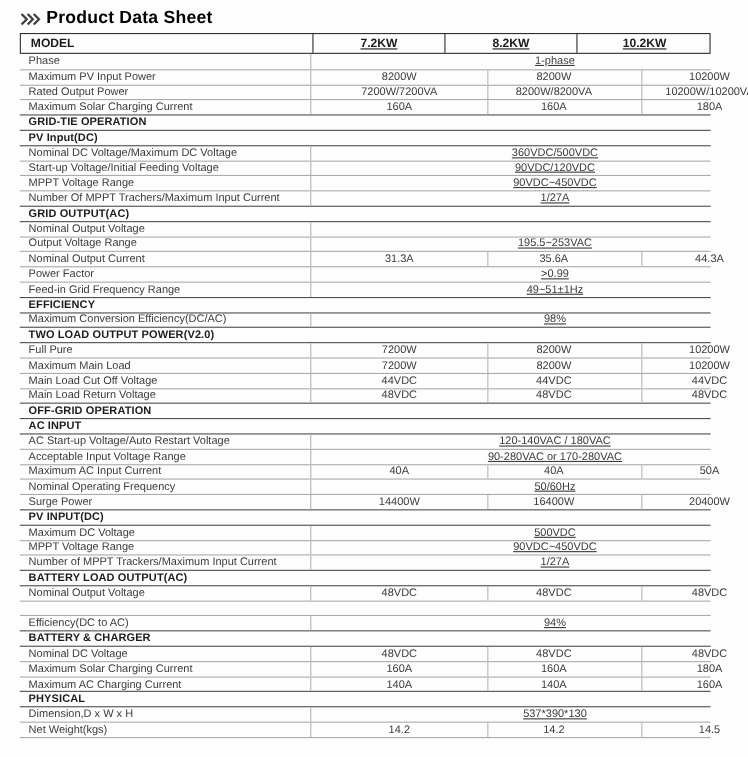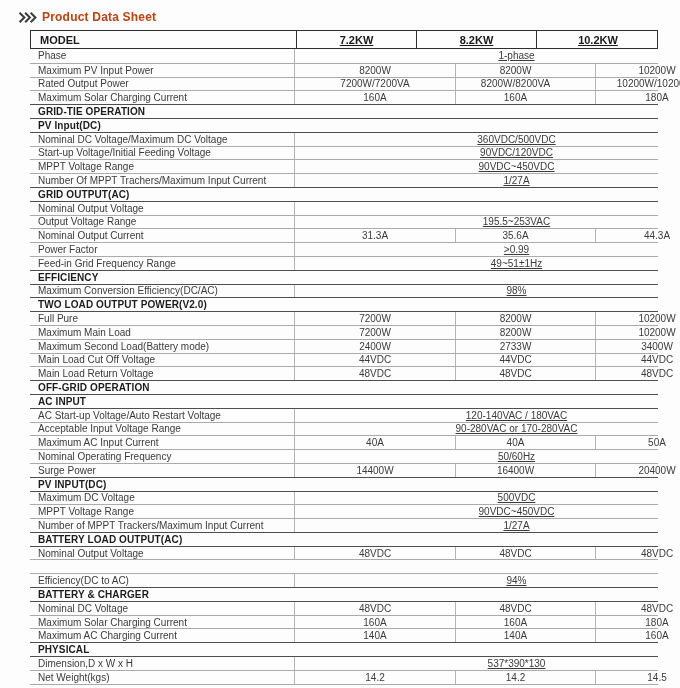--- a/index.html
+++ b/index.html
@@ -9,25 +9,25 @@
     font-family: "Liberation Sans", sans-serif;
     color: #3b3b3b;
     overflow: hidden;
   }
   .page { padding: 7px 0 0 18px; }
 
   
   .titlebar { display: flex; align-items: center; gap: 5px; height: 20px; margin-bottom: 3px; }
   .chevrons { display: inline-flex; align-items: center; }
   .titlebar h1 {
-    font-size: 12px; font-weight: bold; color: #c2410c; letter-spacing: 0.2px;
+    font-size: 16px; font-weight: bold; color: #000000; letter-spacing: 0.2px;
   }
 
   
-  .spec-table { width: 628px; margin-left: 12px; }
+  .spec-table { width: 628px; }
   .thead {
     display: grid; grid-template-columns: 265px 120px 120px 123px;
     height: 19px; border: 1.5px solid #2e2e2e;
     font-size: 11px; font-weight: bold; color: #1b1b1b;
   }
   .thead .th { display: flex; align-items: center; justify-content: center; height: 100%; }
   .thead .th.model { justify-content: flex-start; padding-left: 9px; }
   .thead .th + .th { border-left: 1.5px solid #2e2e2e; text-decoration: underline; }
 
   .tbody { border-bottom: 1px solid #aaaaaa; }
@@ -157,26 +157,20 @@
           <div class="cell val">8200W</div>
           <div class="cell val">10200W</div>
         </div>
         <div class="row data">
           <div class="cell lab">Maximum Main Load</div>
           <div class="cell val">7200W</div>
           <div class="cell val">8200W</div>
           <div class="cell val">10200W</div>
         </div>
         <div class="row data">
-          <div class="cell lab">Maximum Second Load(Battery mode)</div>
-          <div class="cell val">2400W</div>
-          <div class="cell val">2733W</div>
-          <div class="cell val">3400W</div>
-        </div>
-        <div class="row data">
           <div class="cell lab">Main Load Cut Off Voltage</div>
           <div class="cell val">44VDC</div>
           <div class="cell val">44VDC</div>
           <div class="cell val">44VDC</div>
         </div>
         <div class="row data">
           <div class="cell lab">Main Load Return Voltage</div>
           <div class="cell val">48VDC</div>
           <div class="cell val">48VDC</div>
           <div class="cell val">48VDC</div>

